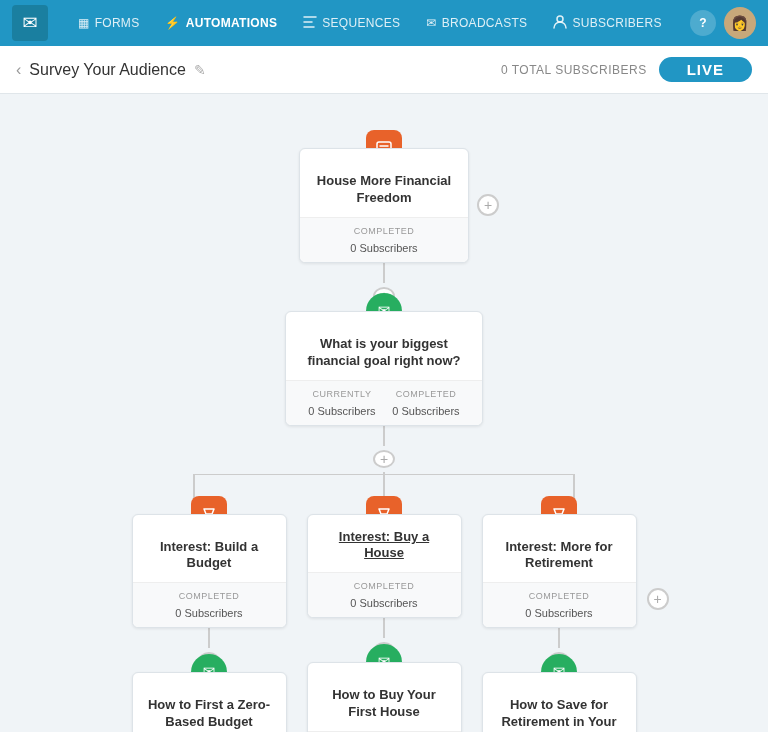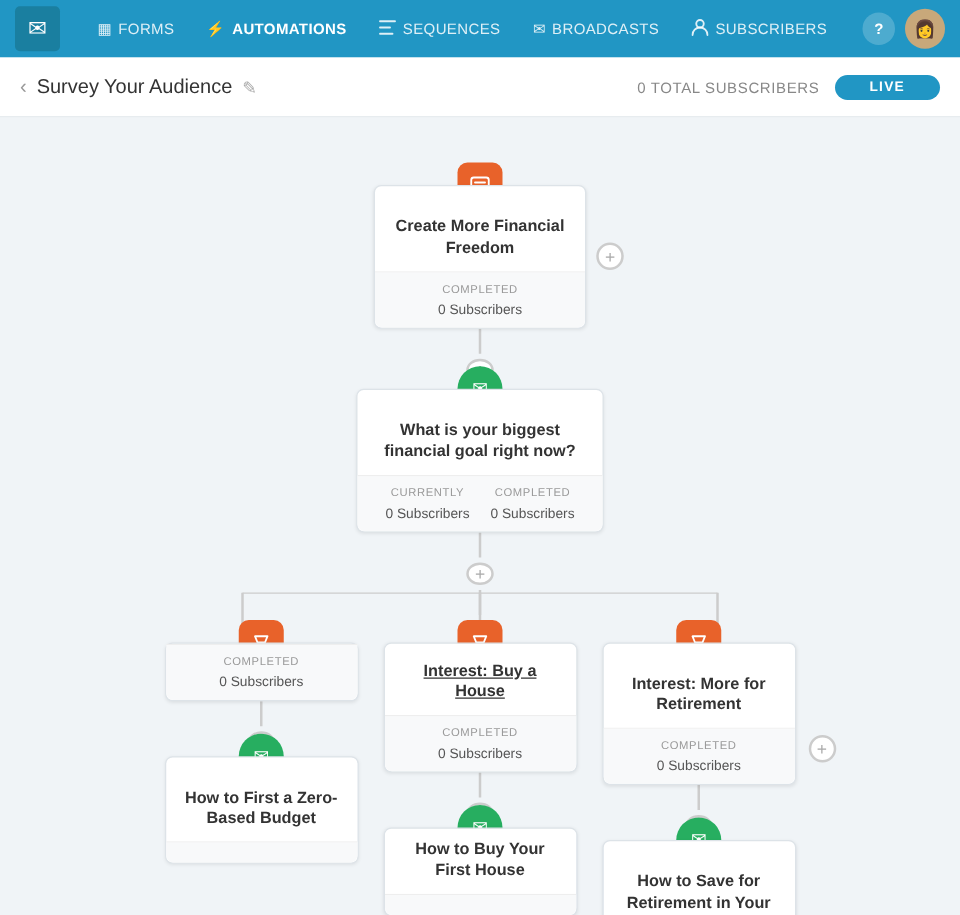--- a/index.html
+++ b/index.html
@@ -17,21 +17,21 @@
     .nav-avatar { width: 32px; height: 32px; border-radius: 50%; background: #c8a87a; overflow: hidden; display: flex; align-items: center; justify-content: center; font-size: 14px; }
 
     
     .subheader { background: white; height: 48px; display: flex; align-items: center; justify-content: space-between; padding: 0 16px; border-bottom: 1px solid #e0e6ea; }
     .subheader-left { display: flex; align-items: center; gap: 8px; }
     .back-arrow { color: #999; font-size: 16px; cursor: pointer; }
     .page-title { font-size: 16px; font-weight: 400; color: #333; }
     .edit-icon { color: #aaa; font-size: 14px; cursor: pointer; }
     .subheader-right { display: flex; align-items: center; gap: 12px; }
     .subscribers-count { font-size: 12px; color: #888; text-transform: uppercase; letter-spacing: 0.5px; }
-    .live-badge { background: #2196c4; color: white; font-size: 11px; font-weight: 700; padding: 4px 28px; border-radius: 20px; letter-spacing: 1px; }
+    .live-badge { background: #2196c4; color: white; font-size: 15px; font-weight: 700; padding: 4px 28px; border-radius: 20px; letter-spacing: 1px; }
 
     
     .canvas { background: #f0f4f7; padding: 30px 20px; display: flex; flex-direction: column; align-items: center; min-height: 638px; }
 
     
     .node-card { background: white; border: 1px solid #dde3e8; border-radius: 6px; width: 160px; position: relative; box-shadow: 0 1px 3px rgba(0,0,0,0.08); }
     .node-card-header { padding: 14px 12px 10px; text-align: center; font-size: 13px; font-weight: 600; color: #333; line-height: 1.3; }
     .node-card-footer { background: #f8f9fa; border-top: 1px solid #eee; padding: 8px 14px; display: flex; justify-content: space-around; border-radius: 0 0 6px 6px; }
     .node-card-footer-single { justify-content: center; }
     .stat { text-align: center; }
@@ -112,21 +112,21 @@
   <div style="position:relative; margin-top: 24px;">
     <div class="node-icon">
       <div class="icon-circle icon-orange">
         <svg width="18" height="18" viewBox="0 0 18 18" fill="none">
             <rect x="2" y="3" width="14" height="12" rx="2" stroke="white" stroke-width="1.5"></rect>
             <path d="M5 7h8M5 10h5" stroke="white" stroke-width="1.5" stroke-linecap="round"></path>
           </svg>
       </div>
     </div>
     <div class="node-card" style="width:170px; position:relative;">
-      <div class="node-card-header" style="padding-top:24px;">Create More Financial Freedom</div>
+      <div class="node-card-header" style="padding-top:24px;">House More Financial Freedom</div>
       <div class="node-card-footer node-card-footer-single">
         <div class="stat">
           <div class="stat-label">Completed</div>
           <div class="stat-value">0 Subscribers</div>
         </div>
       </div>
     </div>
     <div style="position:absolute; right:-30px; top:50%; transform:translateY(-50%);">
       <div class="add-btn" style="border-color:#ccc;">+</div>
     </div>
@@ -183,20 +183,21 @@
         <div class="node-icon">
           <div class="icon-circle icon-orange">
             <svg width="18" height="18" viewBox="0 0 18 18" fill="none">
                 <path d="M4 4h10l-2 5H6L4 4z" stroke="white" stroke-width="1.5" stroke-linejoin="round"></path>
                 <circle cx="6.5" cy="13" r="1.5" fill="white"></circle>
                 <circle cx="11.5" cy="13" r="1.5" fill="white"></circle>
               </svg>
           </div>
         </div>
         <div class="node-card" style="width:155px;">
+          <div class="node-card-header" style="padding-top:24px;">Interest: Build a Budget</div>
           <div class="node-card-footer node-card-footer-single">
             <div class="stat">
               <div class="stat-label">Completed</div>
               <div class="stat-value">0 Subscribers</div>
             </div>
           </div>
         </div>
       </div>
 
       <div class="connector" style="height:44px;">
@@ -249,21 +250,21 @@
         <div class="line-v" style="height:12px;"></div>
       </div>
 
       <div style="position:relative;">
         <div class="node-icon">
           <div class="icon-circle icon-green">
             <span style="color:white; font-size:15px;">✉</span>
           </div>
         </div>
         <div class="node-card" style="width:155px;">
-          <div class="node-card-header" style="padding-top:8px;">How to Buy Your First House</div>
+          <div class="node-card-header" style="padding-top:24px;">How to Buy Your First House</div>
           <div class="node-card-footer">
             
             
           </div>
         </div>
       </div>
     </div>
 
     <div class="branch-item" style="position:relative;">
       <div style="position:relative; margin-top:10px;">

